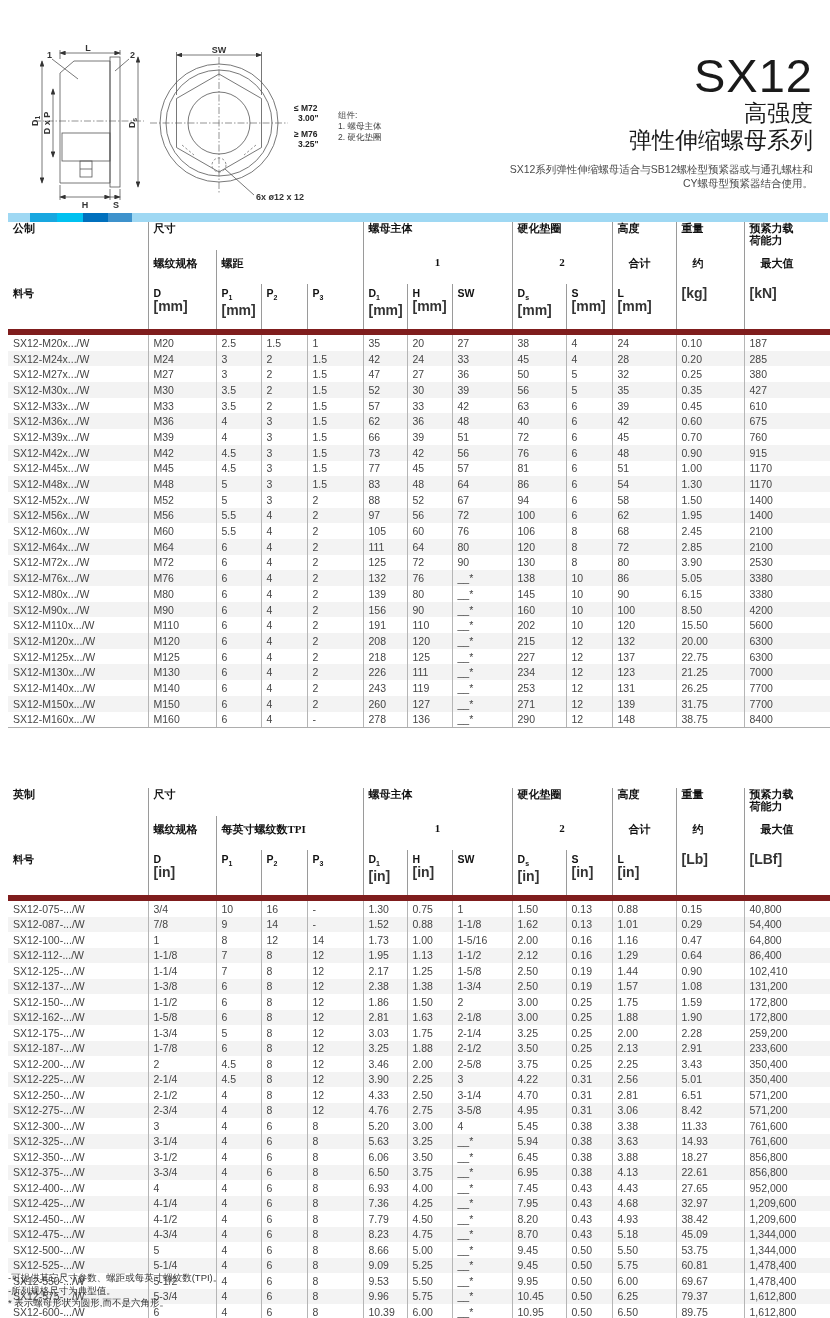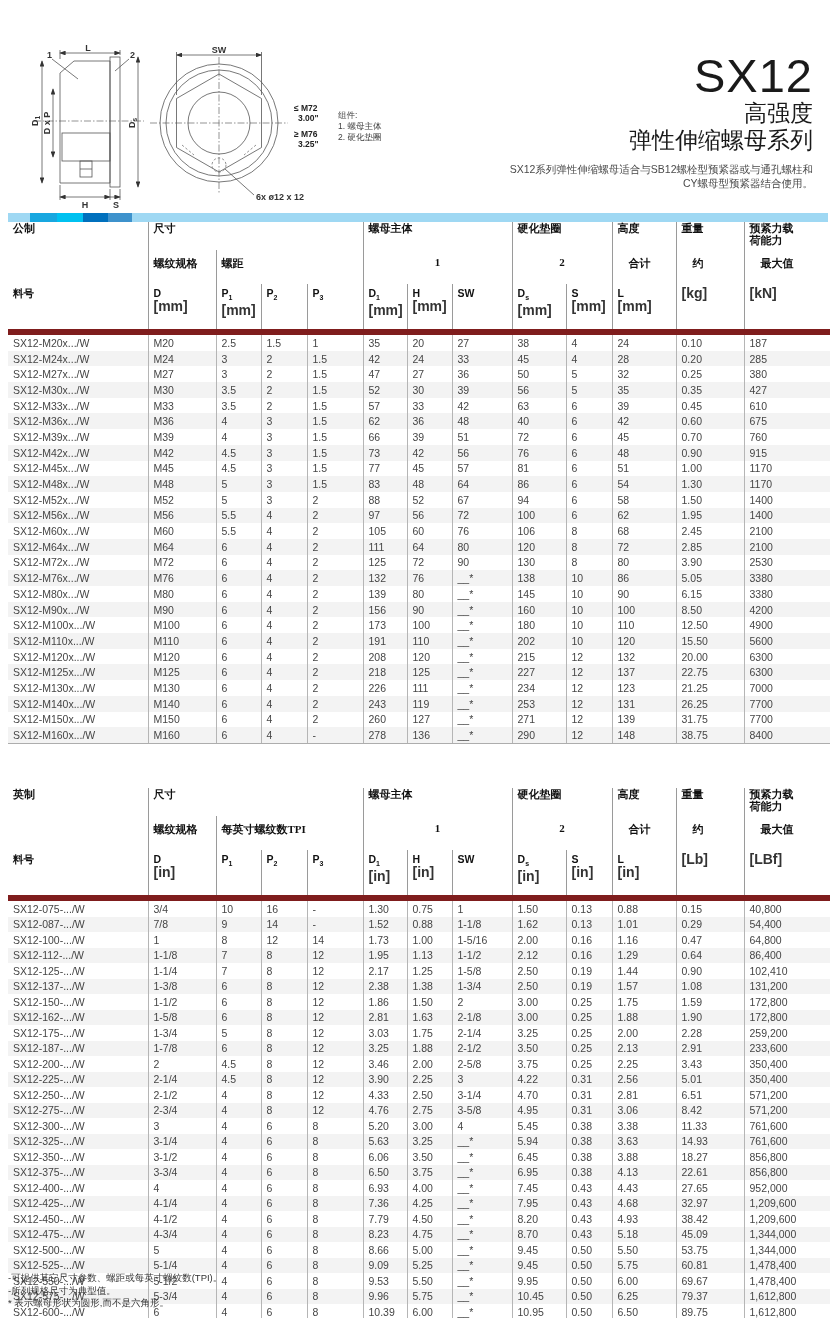--- a/index.html
+++ b/index.html
@@ -514,35 +514,20 @@
           <td class="bl">156</td>
           <td class="bl">90</td>
           <td class="bl">__*</td>
           <td class="bl">160</td>
           <td class="bl">10</td>
           <td class="bl">100</td>
           <td class="bl">8.50</td>
           <td class="bl">4200</td>
         </tr>
         <tr>
-          <td>SX12-M100x.../W</td>
-          <td class="bl">M100</td>
-          <td class="bl">6</td>
-          <td class="bl">4</td>
-          <td class="bl">2</td>
-          <td class="bl">173</td>
-          <td class="bl">100</td>
-          <td class="bl">__*</td>
-          <td class="bl">180</td>
-          <td class="bl">10</td>
-          <td class="bl">110</td>
-          <td class="bl">12.50</td>
-          <td class="bl">4900</td>
-        </tr>
-        <tr>
           <td>SX12-M110x.../W</td>
           <td class="bl">M110</td>
           <td class="bl">6</td>
           <td class="bl">4</td>
           <td class="bl">2</td>
           <td class="bl">191</td>
           <td class="bl">110</td>
           <td class="bl">__*</td>
           <td class="bl">202</td>
           <td class="bl">10</td>

